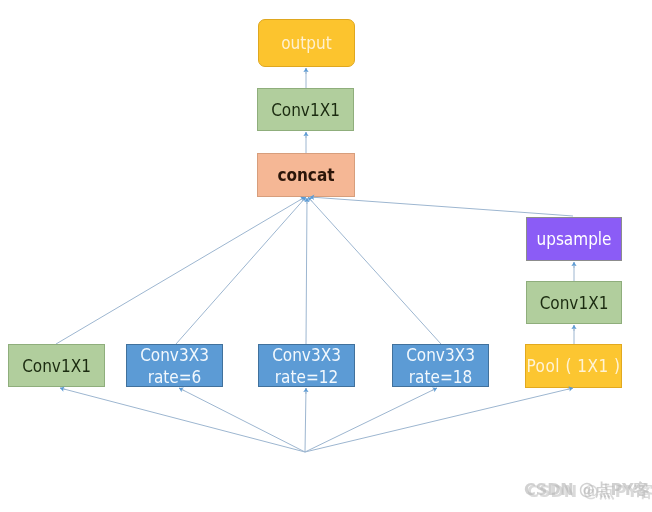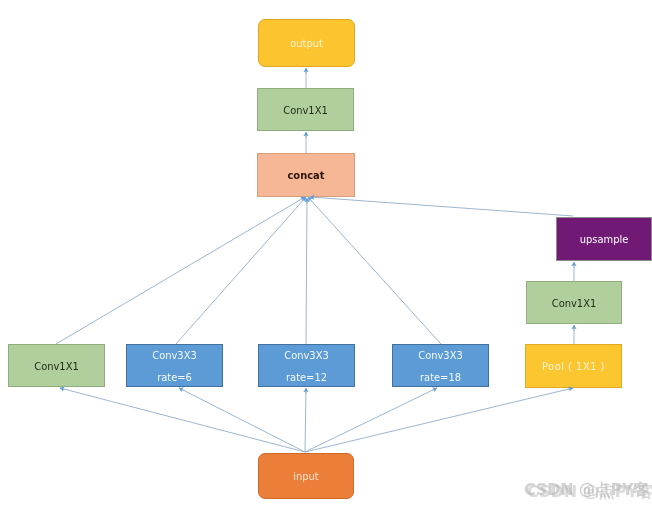--- a/index.html
+++ b/index.html
@@ -4,21 +4,21 @@
 <title>ASPP diagram</title>
 <style>
   html,body{margin:0;padding:0;}
   body{width:652px;height:512px;background:#ffffff;overflow:hidden;
        font-family:"DejaVu Sans", sans-serif;font-stretch:condensed;
        -webkit-font-smoothing:antialiased;}
   #canvas{position:relative;width:652px;height:512px;background:#ffffff;}
   svg.wires{position:absolute;left:0;top:0;width:652px;height:512px;}
 
   .node{position:absolute;box-sizing:border-box;display:flex;align-items:center;
-        justify-content:center;text-align:center;line-height:21.4px;font-size:11px;}
+        justify-content:center;text-align:center;line-height:21.4px;font-size:17px;}
   .node > span{white-space:pre;position:relative;top:1px;}
 
   
   .n-output   {left:258px;top:19px; width:97px;height:48px;border-radius:7px;
                background:#FCC42E;color:#FFF0D0;border:1px solid #DFA71F;}
   .n-conv_top {left:257px;top:88px; width:97px;height:43px;
                background:#B1CE9D;color:#1B2B10;border:1px solid #8FAE7C;}
   .n-concat   {left:257px;top:153px;width:98px;height:44px;
                background:#F5B795;color:#2B1509;border:1px solid #D79E7C;font-weight:bold;}
   .n-conv1x1_l{left:8px;  top:344px;width:97px;height:43px;
@@ -27,21 +27,21 @@
                background:#5C9BD5;color:#F2F8FD;border:1px solid #41719C;}
   .n-conv3_r12{left:258px;top:344px;width:97px;height:43px;
                background:#5C9BD5;color:#F2F8FD;border:1px solid #41719C;}
   .n-conv3_r18{left:392px;top:344px;width:97px;height:43px;
                background:#5C9BD5;color:#F2F8FD;border:1px solid #41719C;}
   .n-pool     {left:525px;top:344px;width:97px;height:44px;letter-spacing:0.5px;
                background:#FCC631;color:#FFF3D6;border:1px solid #E2A91F;}
   .n-conv1x1_r{left:526px;top:281px;width:96px;height:43px;
                background:#B1CE9D;color:#1B2B10;border:1px solid #8FAE7C;}
   .n-upsample {left:526px;top:217px;width:96px;height:44px;
-               background:#701a75;color:#FFFFFF;border:1px solid #8C8C8C;margin-left:30px;}
+               background:#8b5cf6;color:#FFFFFF;border:1px solid #8C8C8C;}
   .n-input    {left:258px;top:453px;width:96px;height:46px;border-radius:7px;
                background:#EB7F39;color:#FBE3CF;border:1px solid #CE6B2A;}
 
   
   #wm{position:absolute;left:0;top:0;width:652px;height:512px;pointer-events:none;font-weight:bold;}
   .wm-layer{position:absolute;white-space:pre;font-family:"DejaVu Sans",sans-serif;
             font-stretch:normal;font-size:16px;color:#B6B6B6;}
   .wm-a{left:524px;top:480px;letter-spacing:-0.2px;opacity:.62;}
   .wm-b{left:527px;top:481.5px;letter-spacing:0px;opacity:.50;}
 </style>
@@ -100,23 +100,20 @@
     </div>
   <div class="node n-pool">
       <span>Pool ( 1X1 )</span>
     </div>
   <div class="node n-conv1x1_r">
       <span>Conv1X1</span>
     </div>
   <div class="node n-upsample">
       <span>upsample</span>
     </div>
-  <div class="node n-input">
-      <span>input</span>
-    </div>
 
   <svg class="wires" id="arrow-layer" viewBox="0 0 652 512">
     <g id="arrow-group">
         <line x1="65.8052000637341" y1="389.5164604248122" x2="60" y2="388" stroke="#9DB6D0" stroke-width="1" marker-end="url(#ah)"></line>
         <line x1="184.34947320855545" y1="390.7171927408536" x2="179" y2="388" stroke="#9DB6D0" stroke-width="1" marker-end="url(#ah)"></line>
         <line x1="305.9062614419967" y1="393.99926771220817" x2="306" y2="388" stroke="#9DB6D0" stroke-width="1" marker-end="url(#ah)"></line>
         <line x1="431.6011153568228" y1="390.6176410391162" x2="437" y2="388" stroke="#9DB6D0" stroke-width="1" marker-end="url(#ah)"></line>
         <line x1="567.1640986133476" y1="389.3936480923349" x2="573" y2="388" stroke="#9DB6D0" stroke-width="1" marker-end="url(#ah)"></line>
         <line x1="574" y1="331" x2="574" y2="325" stroke="#9DB6D0" stroke-width="1" marker-end="url(#ah)"></line>
         <line x1="574" y1="268" x2="574" y2="262" stroke="#9DB6D0" stroke-width="1" marker-end="url(#ah)"></line>

